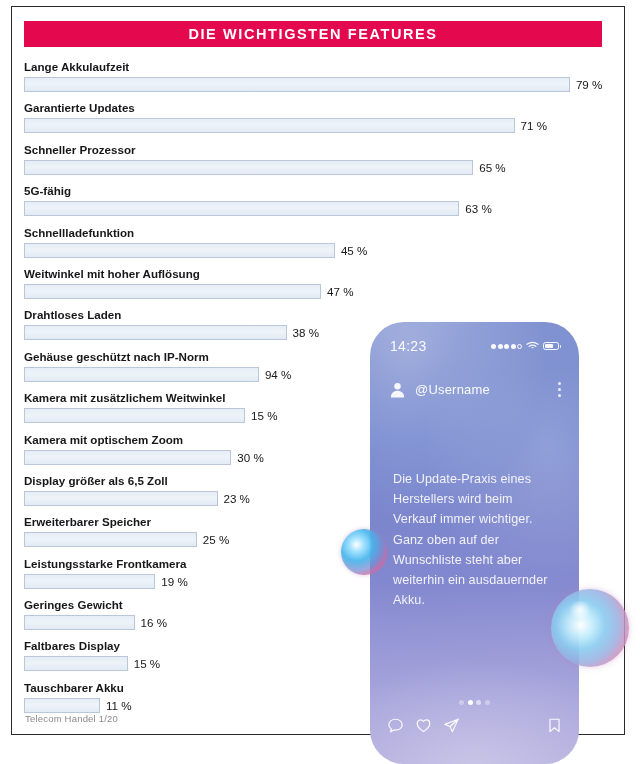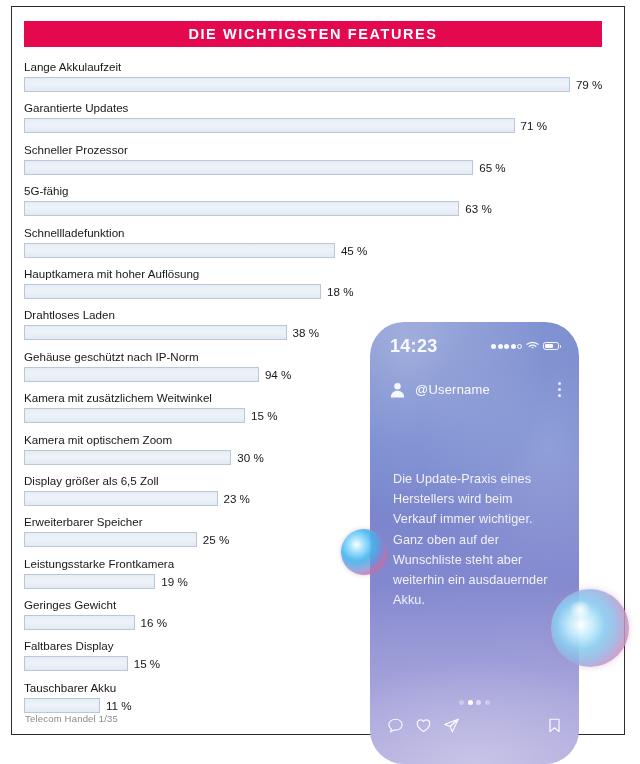--- a/index.html
+++ b/index.html
@@ -57,21 +57,21 @@
     top: 60px;
     width: 600px;
   }
   .row {
     position: relative;
     margin-bottom: 9.4px;
   }
   .row-label {
     font-size: 11.6px;
     color: #17171a;
-    font-weight: normal;
+    font-weight: bold;
     line-height: 14px;
     margin-bottom: 3px;
     white-space: nowrap;
   }
   .bar-line {
     display: flex;
     align-items: center;
   }
   .bar {
     height: 15px;
@@ -137,22 +137,22 @@
     height: 16px;
     display: flex;
     align-items: center;
     justify-content: space-between;
     padding: 0 20px;
     box-sizing: border-box;
     z-index: 4;
   }
   .status-time {
     color: #ffffff;
-    font-size: 18px;
-    font-weight: bold;
+    font-size: 14px;
+    font-weight: normal;
     letter-spacing: 0.3px;
     opacity: 0.95;
   }
   .status-right {
     display: flex;
     align-items: center;
     gap: 4px;
   }
   .sig-dots { display: flex; align-items: center; gap: 1.5px; }
   .sig-dot {
@@ -343,24 +343,24 @@
         </div>
       </div>
       <div class="row">
         <div class="row-label">Schnellladefunktion</div>
         <div class="bar-line">
           <div class="bar" style="width: 310.9px;"></div>
           <span class="bar-value">45 %</span>
         </div>
       </div>
       <div class="row">
-        <div class="row-label">Hauptkamera mit hoher Auflösung</div>
+        <div class="row-label">Weitwinkel mit hoher Auflösung</div>
         <div class="bar-line">
           <div class="bar" style="width: 297.1px;"></div>
-          <span class="bar-value">18 %</span>
+          <span class="bar-value">47 %</span>
         </div>
       </div>
       <div class="row">
         <div class="row-label">Drahtloses Laden</div>
         <div class="bar-line">
           <div class="bar" style="width: 262.6px;"></div>
           <span class="bar-value">38 %</span>
         </div>
       </div>
       <div class="row">
@@ -421,21 +421,21 @@
       </div>
       <div class="row">
         <div class="row-label">Tauschbarer Akku</div>
         <div class="bar-line">
           <div class="bar" style="width: 76px;"></div>
           <span class="bar-value">11 %</span>
         </div>
       </div>
     </div>
 
-  <div id="source">Telecom Handel 1/35</div>
+  <div id="source">Telecom Handel 1/20</div>
 
   <div id="phone">
 
     <div class="status-bar">
       <span class="status-time">14:23</span>
       <span class="status-right">
         <span class="sig-dots">
           <i class="sig-dot"></i>
             <i class="sig-dot"></i>
             <i class="sig-dot"></i>

